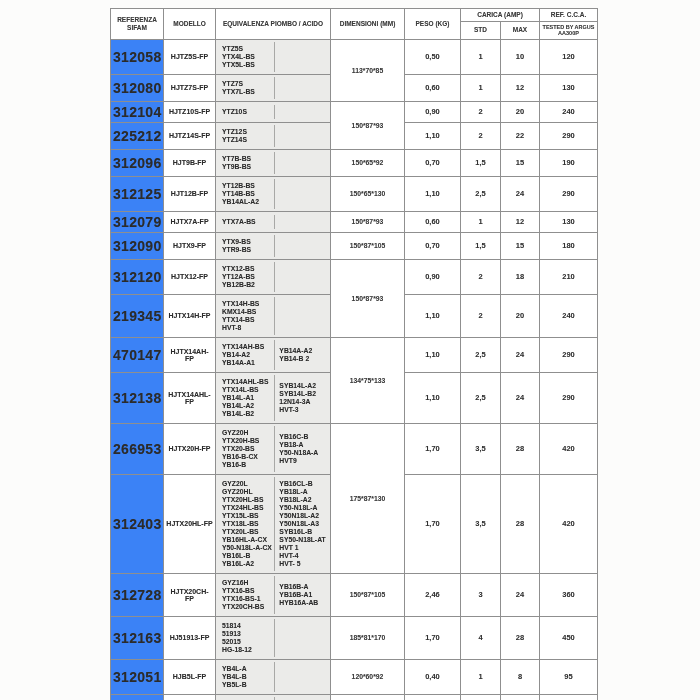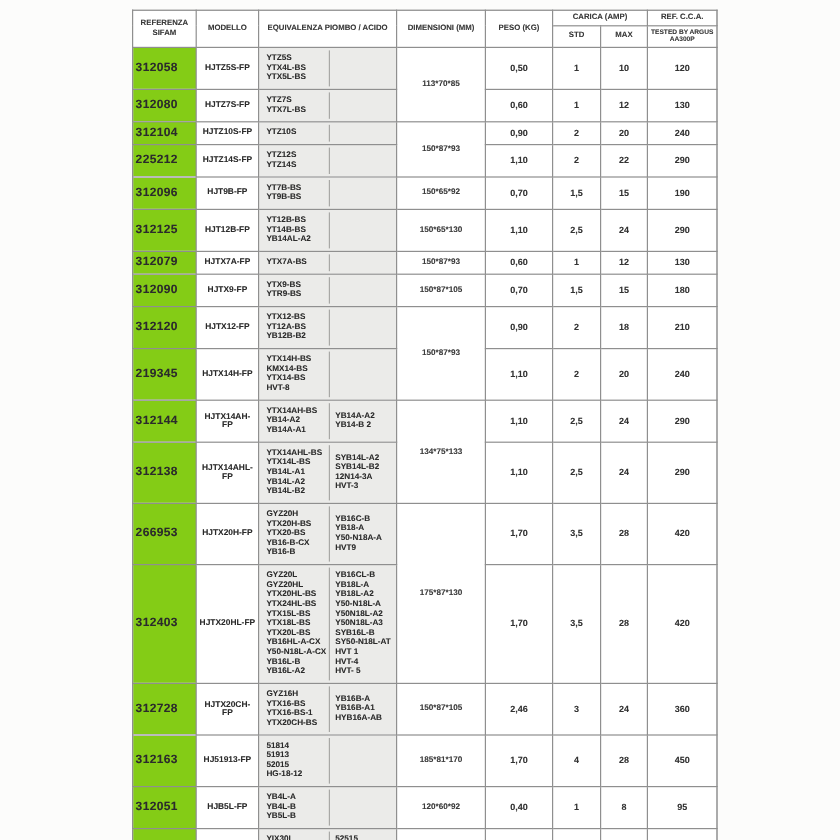--- a/index.html
+++ b/index.html
@@ -29,23 +29,23 @@
   thead th{
     font-size:6.5px;
     line-height:7.5px;
     text-align:center;
     color:#3a3a3a;
     padding:2px 1px;
     background:#ffffff;
   }
   th.h-tested{font-size:5.5px;line-height:6.5px;}
   td.c-ref{
-    font-size:10px;
+    font-size:14px;
     text-align:left;
-    background:#84cc16;
+    background:#3b82f6;
     letter-spacing:0.3px;
   }
   td.c-model{
     font-size:7px;
     text-align:center;
     background:#ffffff;
   }
   td.c-equiv{
     padding:0;
     background:#ebebe9;
@@ -264,21 +264,21 @@
 HVT-8</div>
               <div class="equiv-col equiv-col-r"></div>
             </div>
           </td>
           <td class="c-peso">1,10</td>
           <td class="c-std">2</td>
           <td class="c-max">20</td>
           <td class="c-cca">240</td>
         </tr>
         <tr>
-          <td class="c-ref">312144</td>
+          <td class="c-ref">470147</td>
           <td class="c-model">HJTX14AH-FP</td>
           <td class="c-equiv">
             <div class="equiv-wrap">
               <div class="equiv-col">YTX14AH-BS
 YB14-A2
 YB14A-A1</div>
               <div class="equiv-col equiv-col-r">YB14A-A2
 YB14-B 2</div>
             </div>
           </td>

